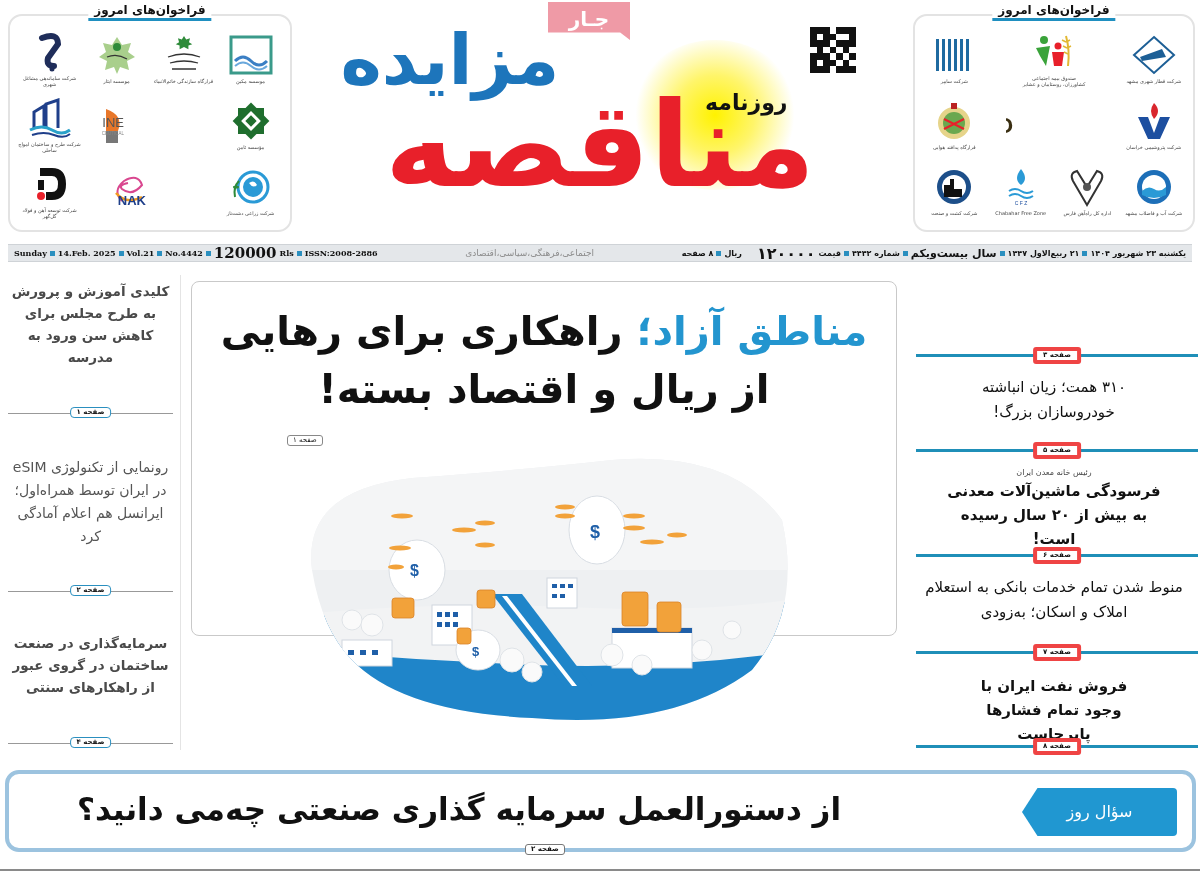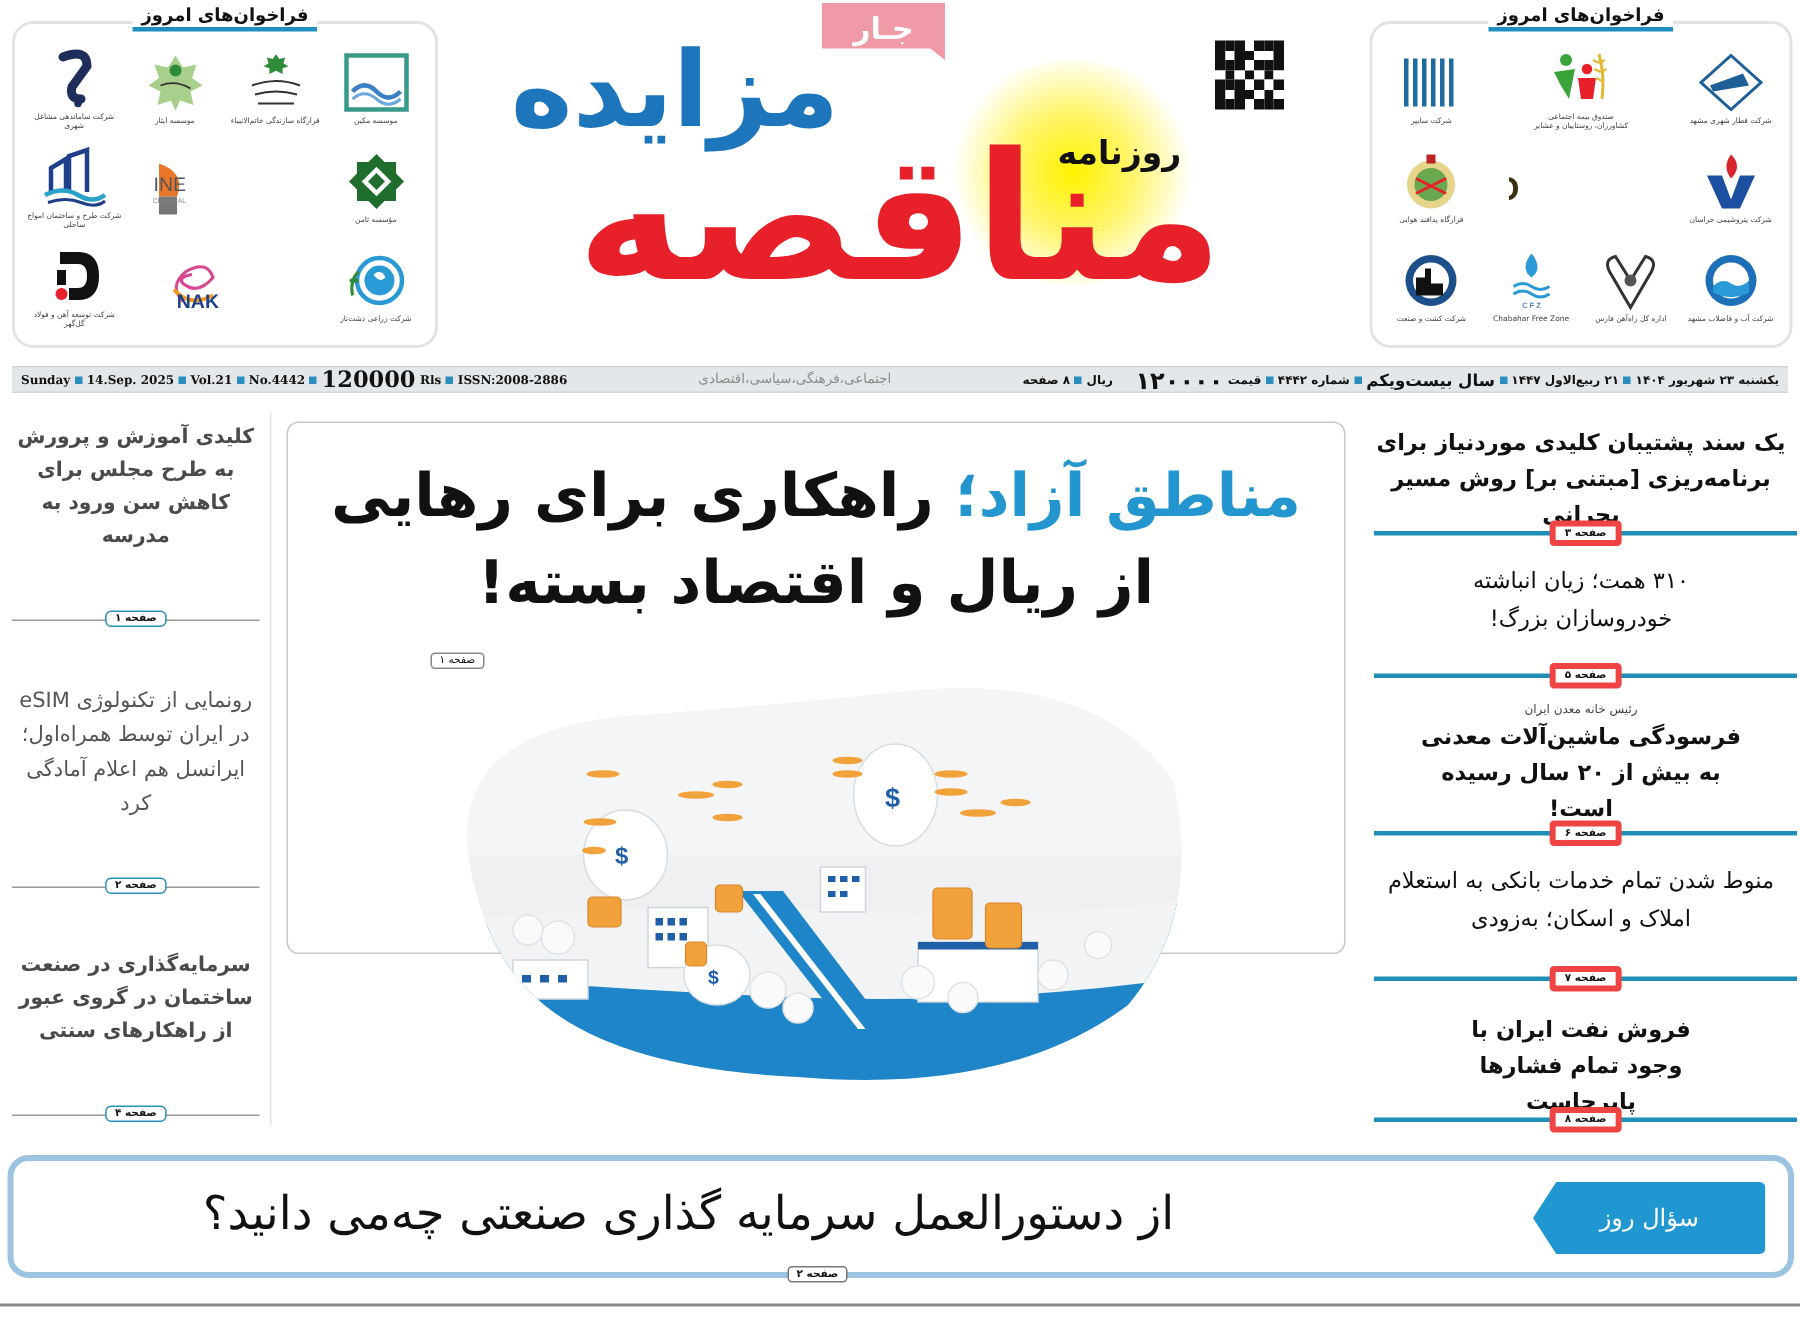--- a/index.html
+++ b/index.html
@@ -118,21 +118,21 @@
     padding: 0 6px; white-space: nowrap; direction: rtl; font-weight: bold;
   }
 
   
   .question {
     position: absolute; left: 5px; top: 770px; width: 1191px; height: 82px;
     border: 4px solid #9cc3df; border-radius: 14px; background: #fff;
   }
   .q-text {
     position: absolute; left: 40px; width: 820px; top: 12px; text-align: center; direction: rtl;
-    font-size: 31px; font-weight: normal; line-height: 46px; color: #111;
+    font-size: 31px; font-weight: bold; line-height: 46px; color: #111;
   }
   .q-tag {
     position: absolute; left: 1013px; top: 14px; width: 155px; height: 48px; background: #2097d1; color: #fff;
     font-size: 16px; line-height: 48px; text-align: center; direction: rtl;
     clip-path: polygon(10% 0,100% 0,100% 100%,10% 100%,0 50%);
     border-radius: 4px;
   }
   .q-pg {
     position: absolute; left: 516px; top: 70px; font-size: 7px; line-height: 9px; padding: 0 5px;
     border: 1px solid #777; border-radius: 3px; direction: rtl; background: #fff; font-weight: bold;
@@ -423,21 +423,21 @@
         <div class="cap">شرکت کشت و صنعت</div>
       </div>
     </div>
   </div>
 </div>
 
 <div class="infobar">
   <div class="info-en">
     <span>Sunday</span>
       <span class="dot"></span>
-    <span>14.Sep. 2025</span>
+    <span>14.Feb. 2025</span>
       <span class="dot"></span>
     <span>Vol.21</span>
       <span class="dot"></span>
     <span>No.4442</span>
       <span class="dot"></span>
     <span class="price">120000</span>
       <span>Rls</span>
       <span class="dot"></span>
     <span>ISSN:2008-2886</span>
   </div>
@@ -567,23 +567,20 @@
             <circle cx="350" cy="215" r="10"></circle>
             <circle cx="410" cy="200" r="10"></circle>
             <circle cx="440" cy="180" r="9"></circle>
         </g>
       </g>
     </svg>
   </div>
 </div>
 
 <div class="right-col">
-  <div class="r-item" style="top:3px;">
-    <div class="h">یک سند پشتیبان کلیدی موردنیاز برای برنامه‌ریزی [مبتنی بر] روش مسیر بحرانی</div>
-  </div>
   <div class="r-sep" style="top:67px;">
     <span class="pg">صفحه ۳</span>
   </div>
 
   <div class="r-item" style="top:95px;">
     <div class="h light" style="padding:0 60px;">۳۱۰ همت؛ زیان انباشته خودروسازان بزرگ!</div>
   </div>
   <div class="r-sep" style="top:162px;">
     <span class="pg">صفحه ۵</span>
   </div>

